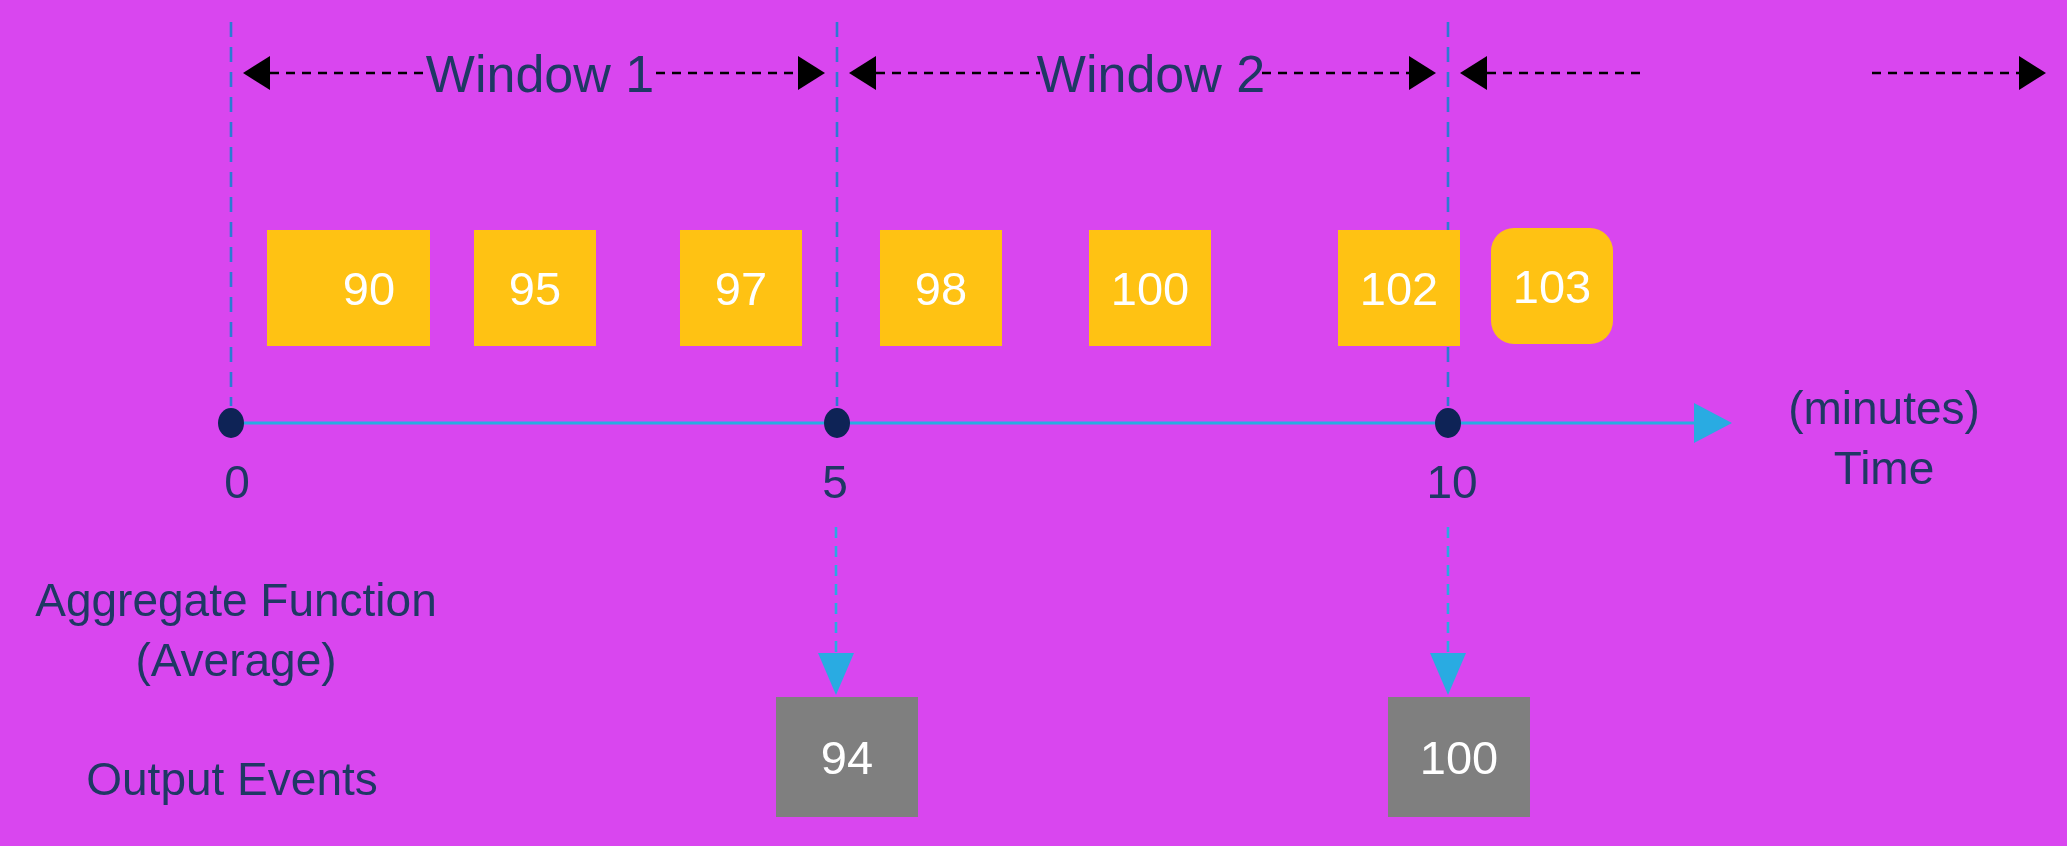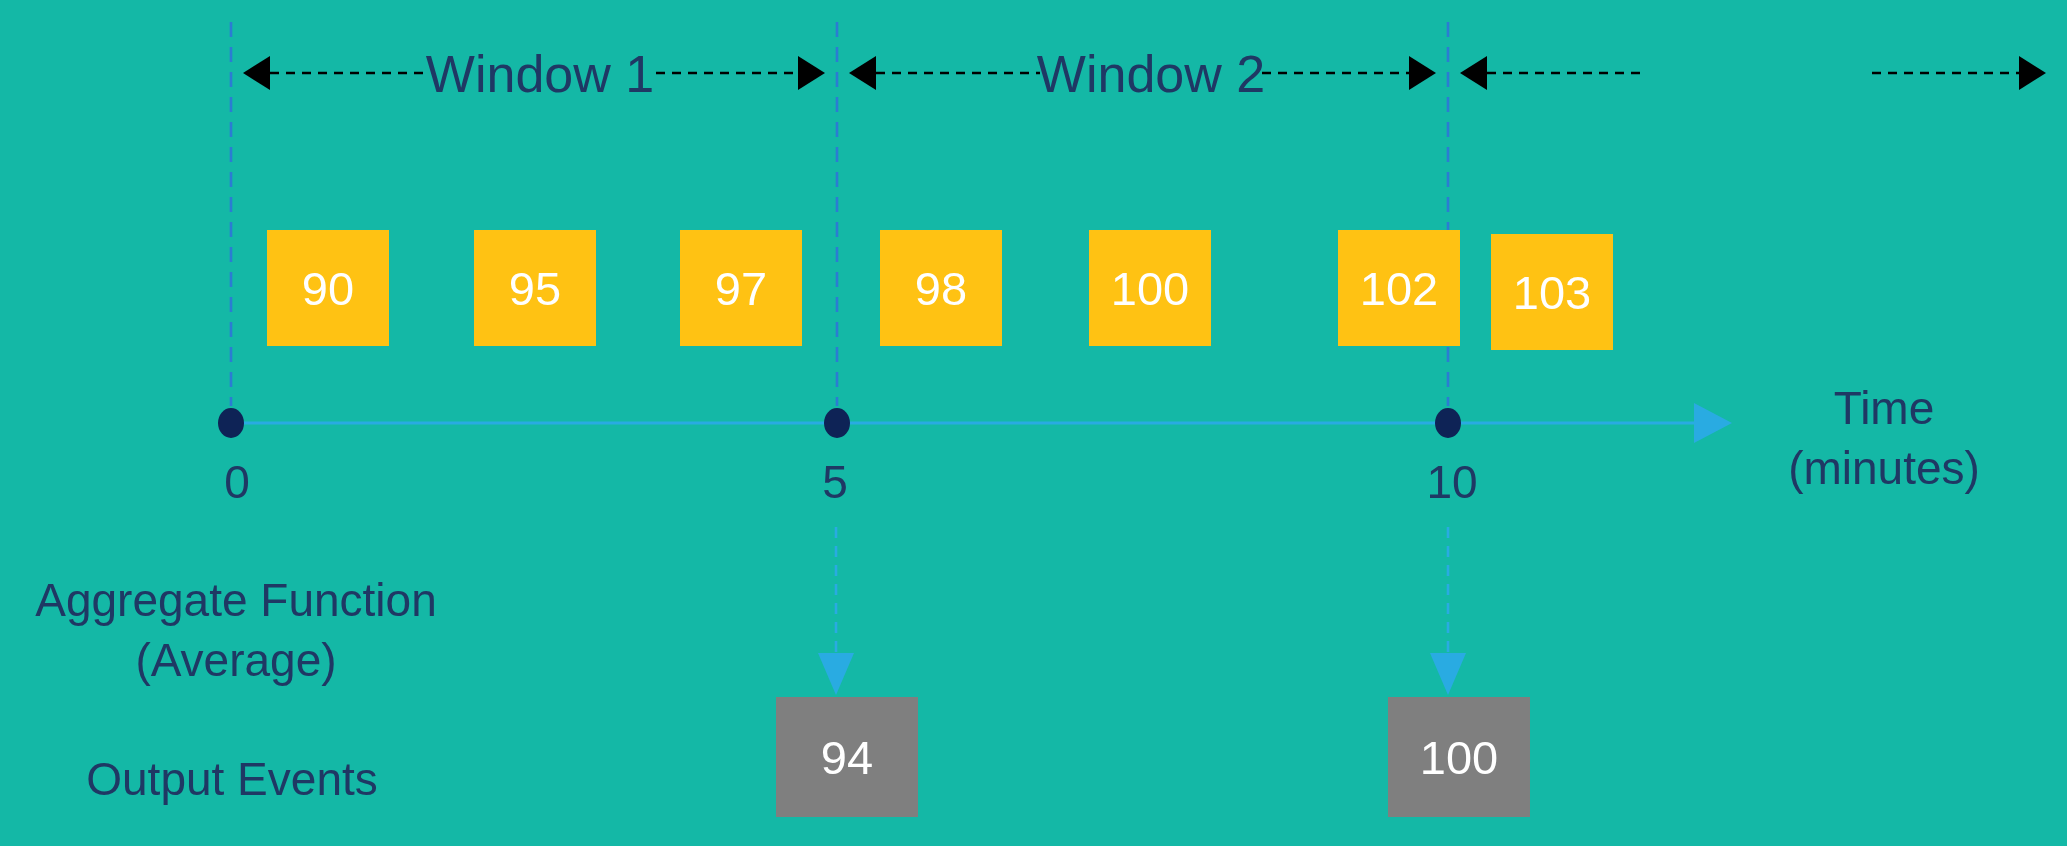--- a/index.html
+++ b/index.html
@@ -1,19 +1,19 @@
 <!DOCTYPE html>
 <html style="--text_navy: #1F3864; --dot_navy: #0E2356; --line_blue: #2B7CD3; --accent_cyan: #29ABE2; --event_yellow: #FFC213; --output_gray: #7F7F7F; --arrow_black: #000000;"><head>
 <meta charset="utf-8">
 <style>
   html,body{margin:0;padding:0;background:#ffffff;}
   .stage{
     position:relative;
     width:2067px;height:846px;
-    background:#14b8a6;
+    background:#d946ef;
     overflow:hidden;
     font-family:"Liberation Sans","DejaVu Sans",sans-serif;
     color:var(--text_navy,#1F3864);
   }
   .stage svg.overlay{position:absolute;left:0;top:0;width:2067px;height:846px;}
 
   
   .vline{stroke:var(--line_blue,#2B7CD3);stroke-width:2.6;stroke-dasharray:15 10;fill:none;}
   .harrow{stroke:var(--arrow_black,#000000);stroke-width:2.6;stroke-dasharray:9 7;fill:none;}
   .hhead{fill:var(--arrow_black,#000000);}
@@ -80,49 +80,49 @@
 
     <line class="dline" x1="836" y1="527" x2="836" y2="655"></line>
     <polygon class="dhead" points="836,695 818,653 854,653"></polygon>
     <line class="dline" x1="1448" y1="527" x2="1448" y2="655"></line>
     <polygon class="dhead" points="1448,695 1430,653 1466,653"></polygon>
   </svg>
 
   <div class="lbl win-label" style="left:540px;top:48px;">Window 1</div>
   <div class="lbl win-label" style="left:1151px;top:48px;">Window 2</div>
 
-  <div class="ebox" style="left:267px;top:230px;">
+  <div class="ebox" style="left:267px;top:230px;padding-left:41px;">
       <span>90</span>
     </div>
   <div class="ebox" style="left:474px;top:230px;">
       <span>95</span>
     </div>
   <div class="ebox" style="left:680px;top:230px;">
       <span>97</span>
     </div>
   <div class="ebox" style="left:880px;top:230px;">
       <span>98</span>
     </div>
   <div class="ebox" style="left:1089px;top:230px;">
       <span>100</span>
     </div>
   <div class="ebox" style="left:1298px;top:230px;margin-left:40px;">
       <span>102</span>
     </div>
-  <div class="ebox" style="left:1491px;top:234px;">
+  <div class="ebox" style="left:1491px;top:228px;border-radius:23px;">
       <span>103</span>
     </div>
 
   <div class="lbl tick-label" style="left:237px;top:459px;">0</div>
   <div class="lbl tick-label" style="left:835px;top:459px;">5</div>
   <div class="lbl tick-label" style="left:1452px;top:459px;">10</div>
 
   <div class="lbl time-label" style="left:1884px;top:378px;">
+    <div>(minutes)</div>
     <div>Time</div>
-    <div>(minutes)</div>
   </div>
 
   <div class="lbl side-label" style="left:232px;top:749px;">Output Events</div>
   <div class="lbl side-label" style="left:236px;top:570px;">
     <div>Aggregate Function</div>
     <div>(Average)</div>
   </div>
 
   <div class="obox" style="left:776px;top:697px;">
       <span>94</span>

